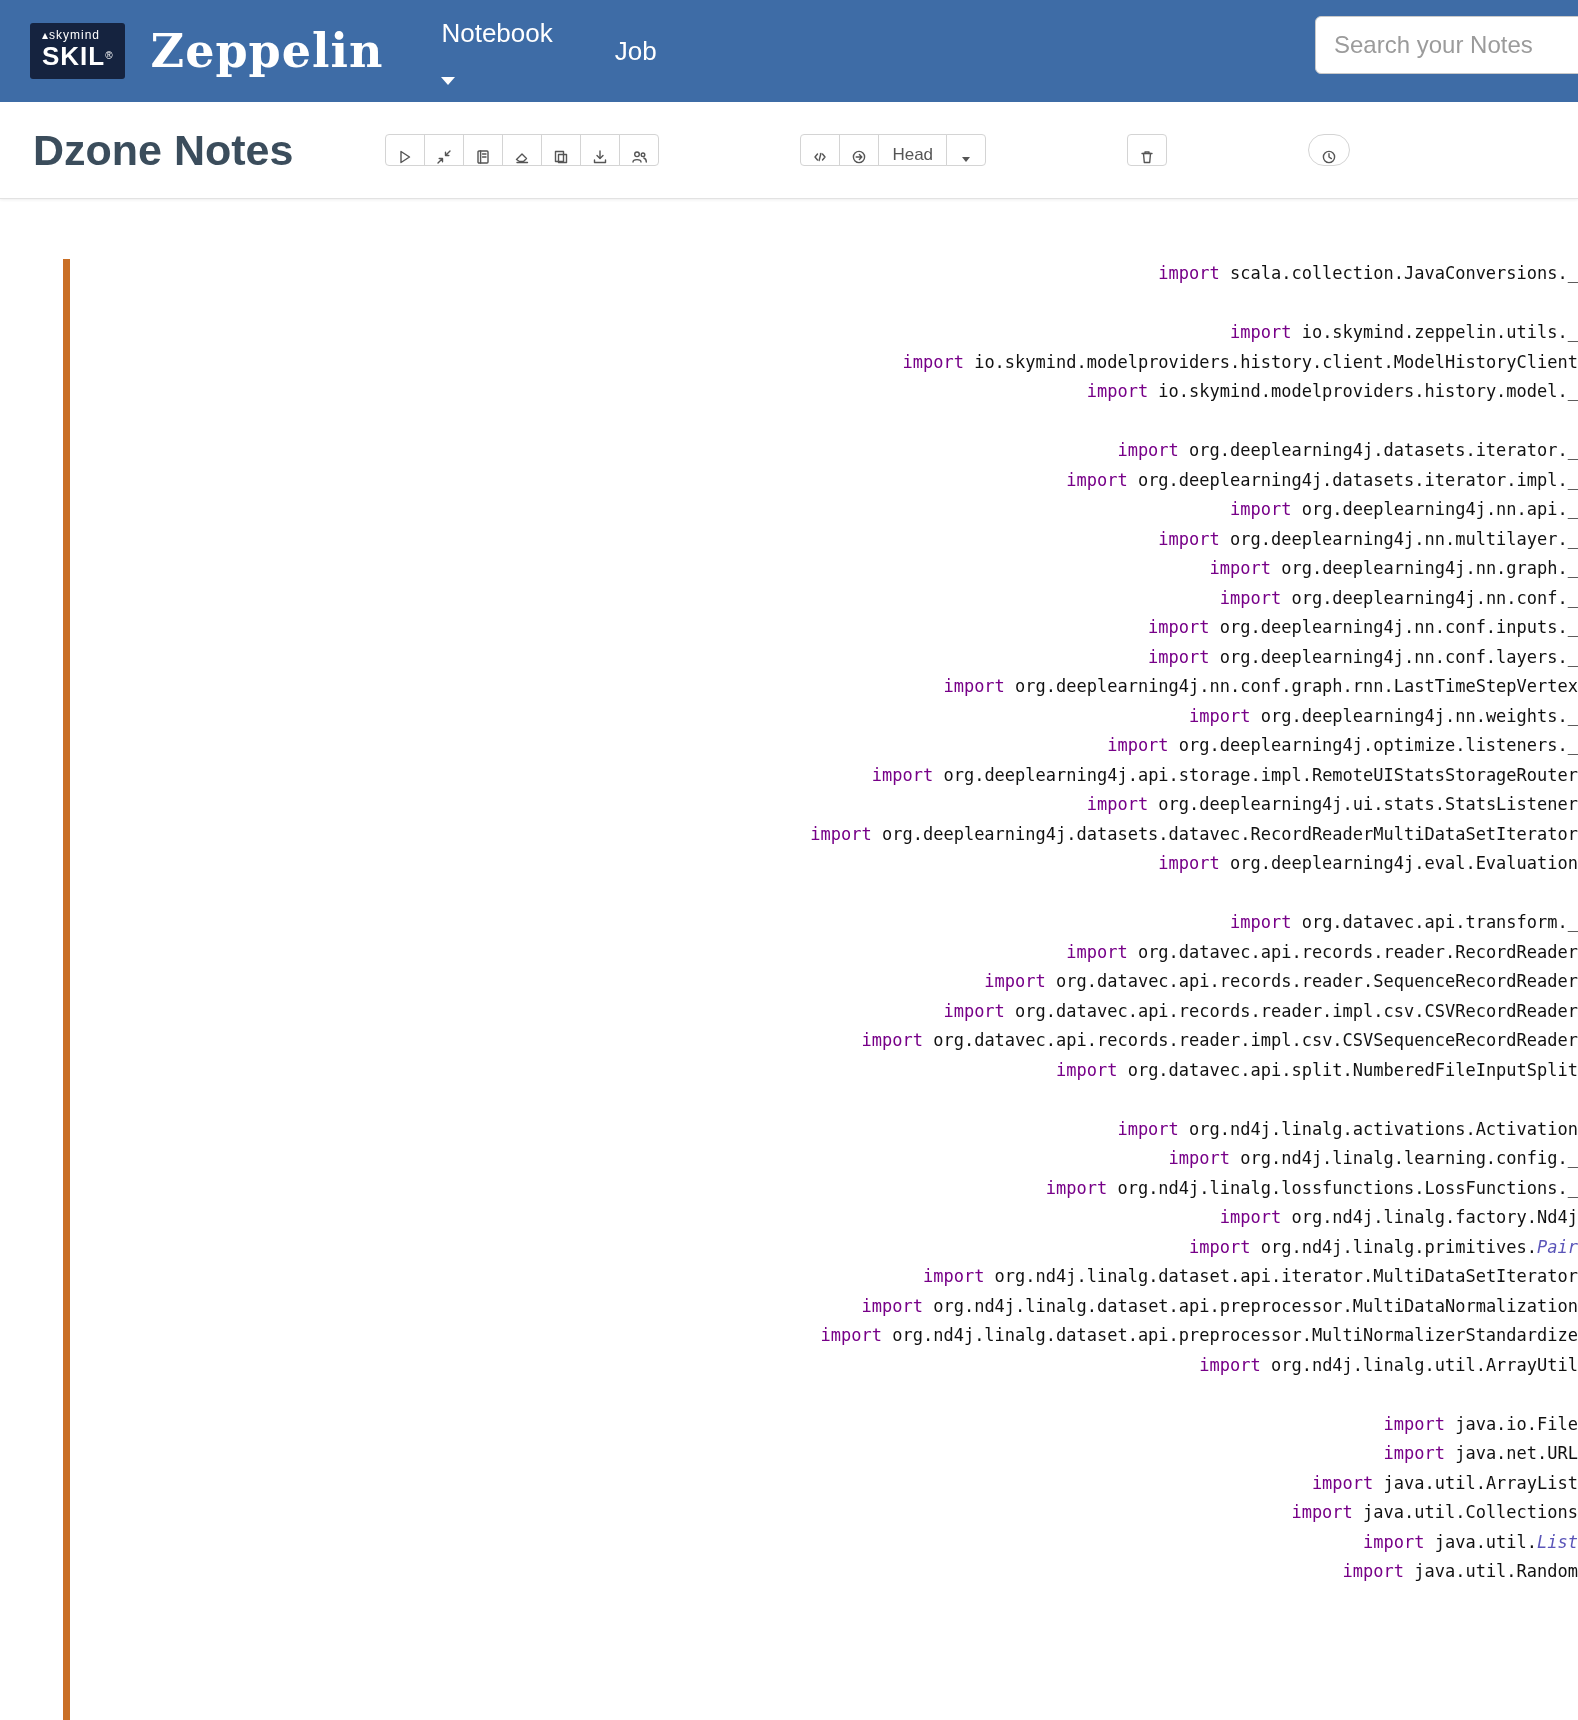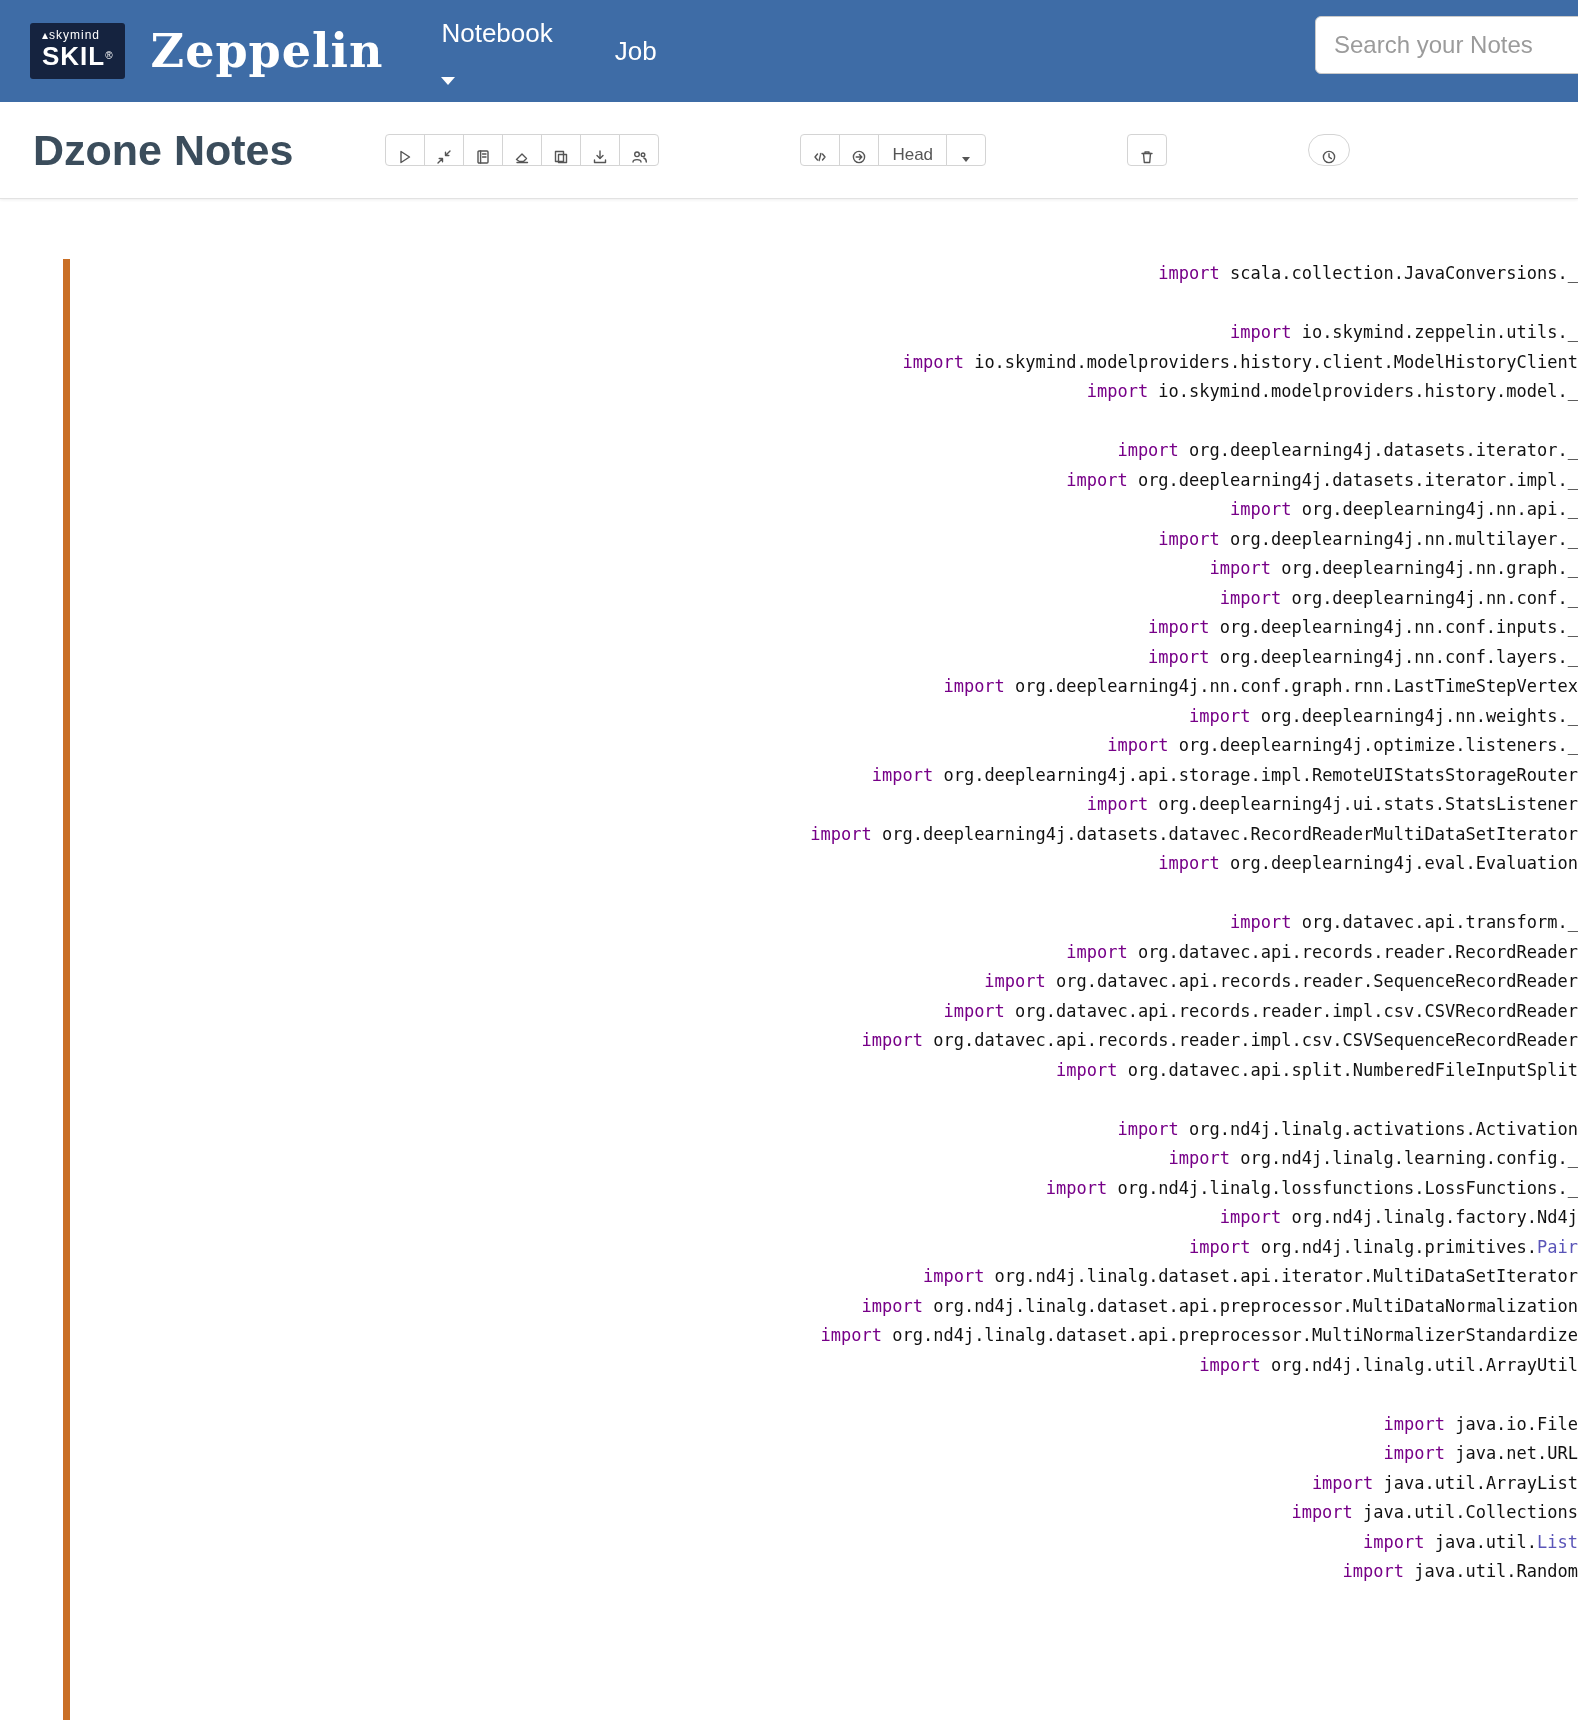--- a/index.html
+++ b/index.html
@@ -47,21 +47,21 @@
                  stroke-linecap:round; stroke-linejoin:round; }
   .icon-fill { fill:#555; stroke:none; }
 
   
   .content { padding:60px 0 0 63px; }
   .paragraph { border-left:7px solid #c96f26; padding-left:8px; min-height:1472px; }
   .code-block { font-family:"DejaVu Sans Mono", monospace; font-size:17px;
                 line-height:29.5px; color:#111; white-space:pre;text-align:right; }
   .tok-k { color:#770088; }
   .tok-p { color:#111111; }
-  .tok-t { color:#5a55b8; }
+  .tok-t { color:#5a55b8;font-style:italic; }
 </style>
 </head>
 <body>
 
 <div class="navbar">
   <div class="logo-box">
     <span class="logo-top"><span>▴</span><span>skymind</span></span>
     <span class="logo-main">SKIL</span><span class="logo-sup">®</span>
   </div>
   <div class="brand">Zeppelin</div>

